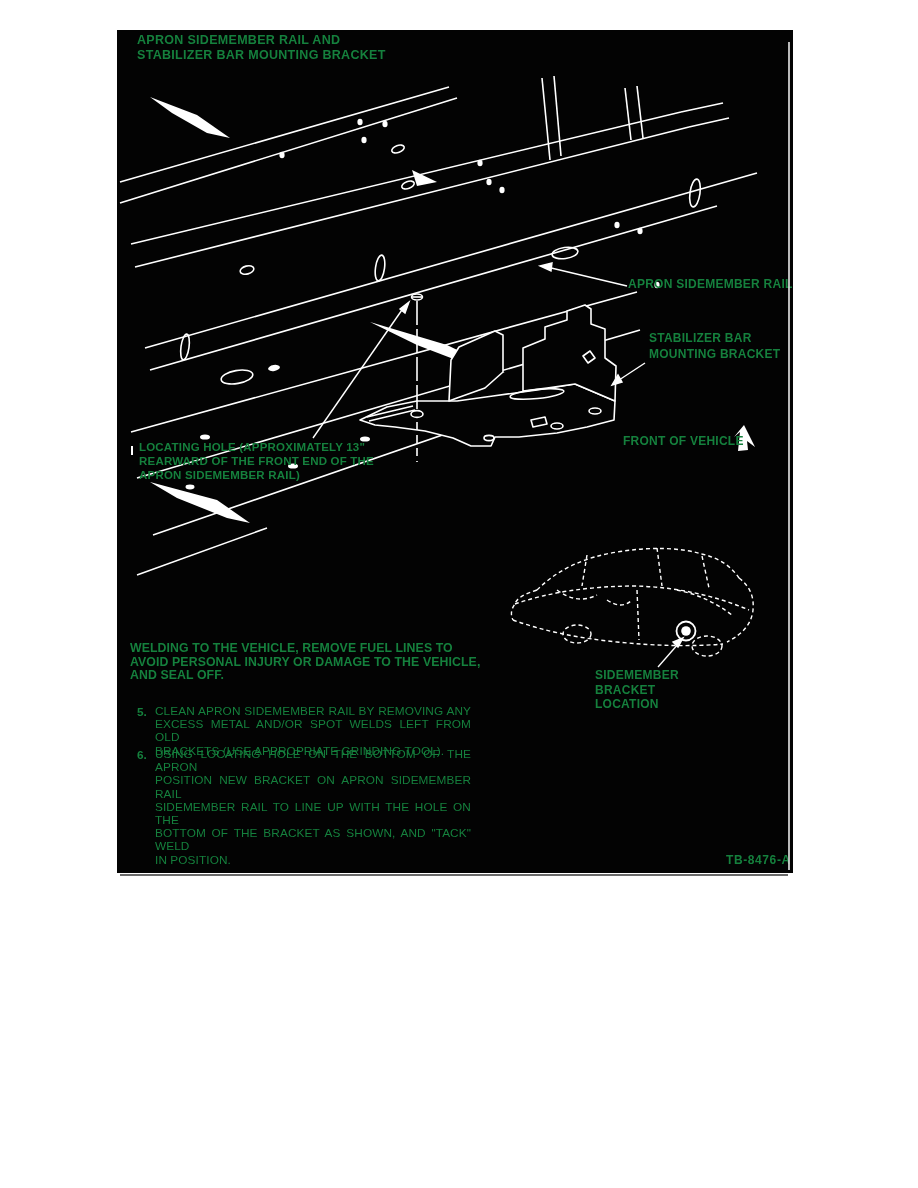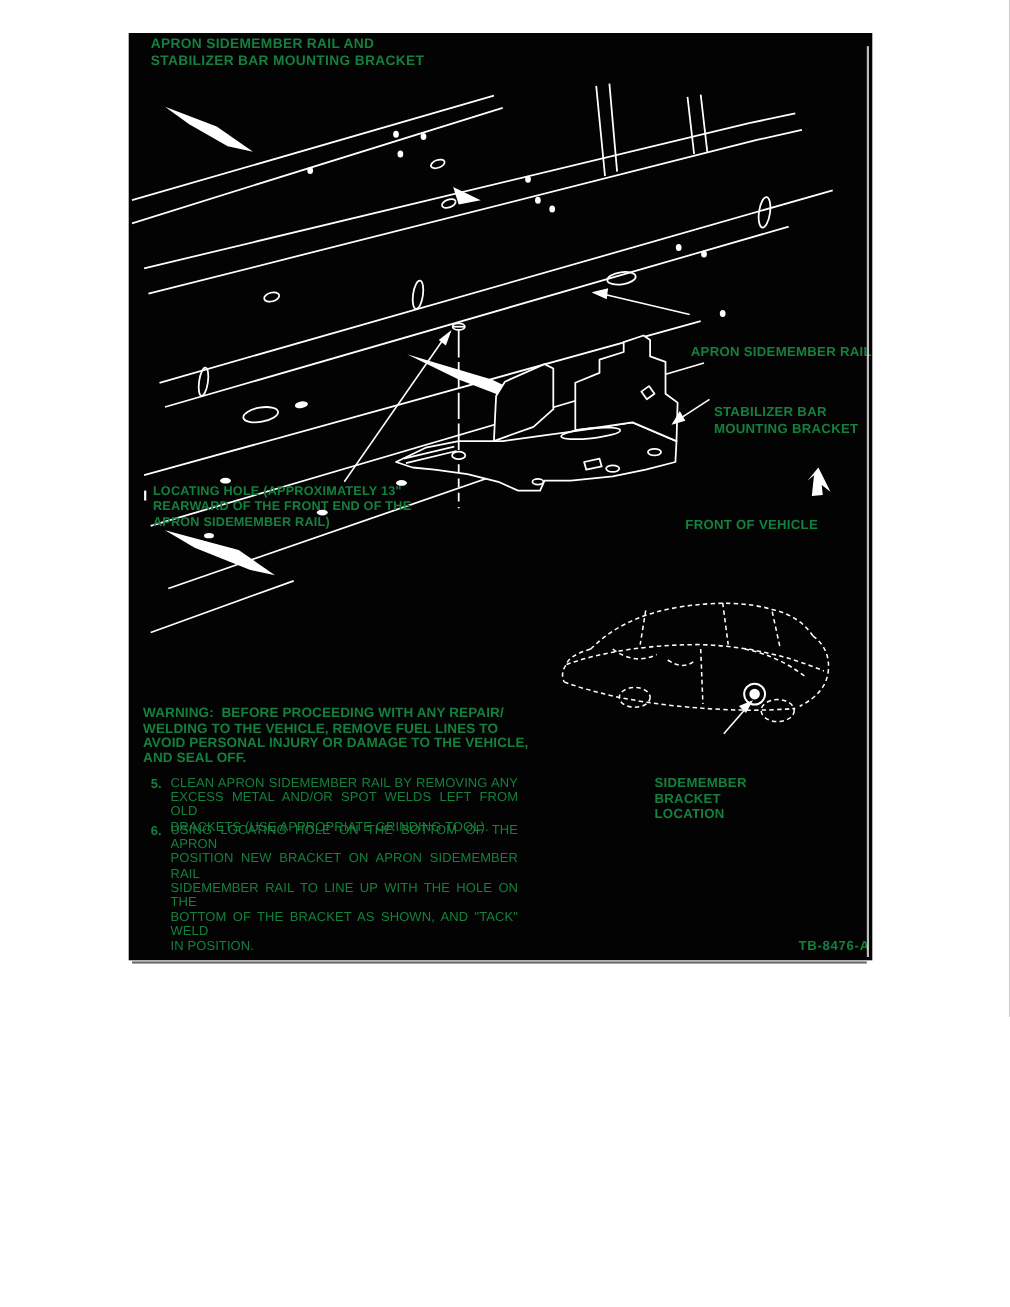--- a/index.html
+++ b/index.html
@@ -12,21 +12,21 @@
     position:absolute;left:117px;top:30px;width:676px;height:843px;
     background:#030303;color:#15803d;overflow:hidden;
   }
   .panel svg{position:absolute;left:0;top:0;}
   .fig-title{
     position:absolute;left:20px;top:3px;
     font-size:12.5px;line-height:15px;font-weight:bold;letter-spacing:.3px;
   }
   .lbl{
     position:absolute;font-size:12px;font-weight:bold;letter-spacing:.25px;
-    line-height:16px;white-space:nowrap;margin-top:36px;
+    line-height:16px;white-space:nowrap;
   }
   .lbl-sm{line-height:14.5px;}
   .locating{
     position:absolute;left:22px;top:410px;font-size:11.5px;font-weight:bold;
     letter-spacing:.2px;line-height:14px;white-space:nowrap;
   }
   .warning{
     position:absolute;left:13px;top:612px;width:350px;
     font-size:12.3px;line-height:13.5px;font-weight:bold;letter-spacing:.1px;
   }
@@ -204,21 +204,20 @@
     <div>APRON SIDEMEMBER RAIL)</div>
   </div>
 
   <div class="lbl lbl-sm" style="left:478px;top:638px">
     <div>SIDEMEMBER</div>
     <div>BRACKET</div>
     <div>LOCATION</div>
   </div>
 
   <div class="warning">
-    <div>WARNING:  BEFORE PROCEEDING WITH ANY REPAIR/</div>
     <div>WELDING TO THE VEHICLE, REMOVE FUEL LINES TO</div>
     <div>AVOID PERSONAL INJURY OR DAMAGE TO THE VEHICLE,</div>
     <div>AND SEAL OFF.</div>
   </div>
 
   <div class="step" style="top:675px">
     <span class="num">5.</span>
     <div class="stext">
       <div class="jl">CLEAN APRON SIDEMEMBER RAIL BY REMOVING ANY</div>
       <div class="jl">EXCESS METAL AND/OR SPOT WELDS LEFT FROM OLD</div>

